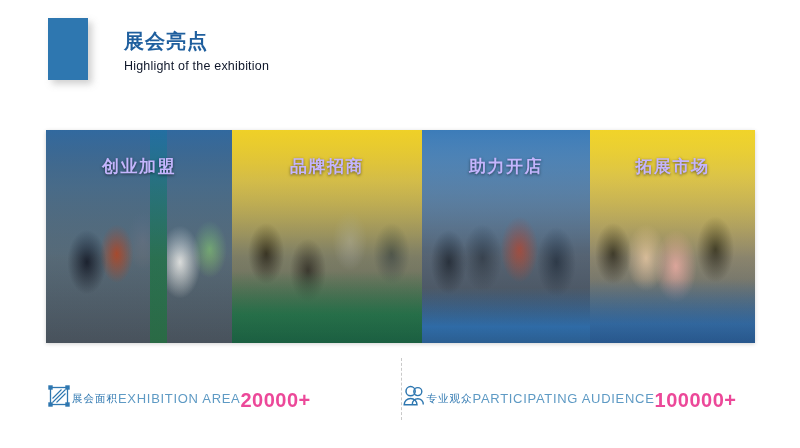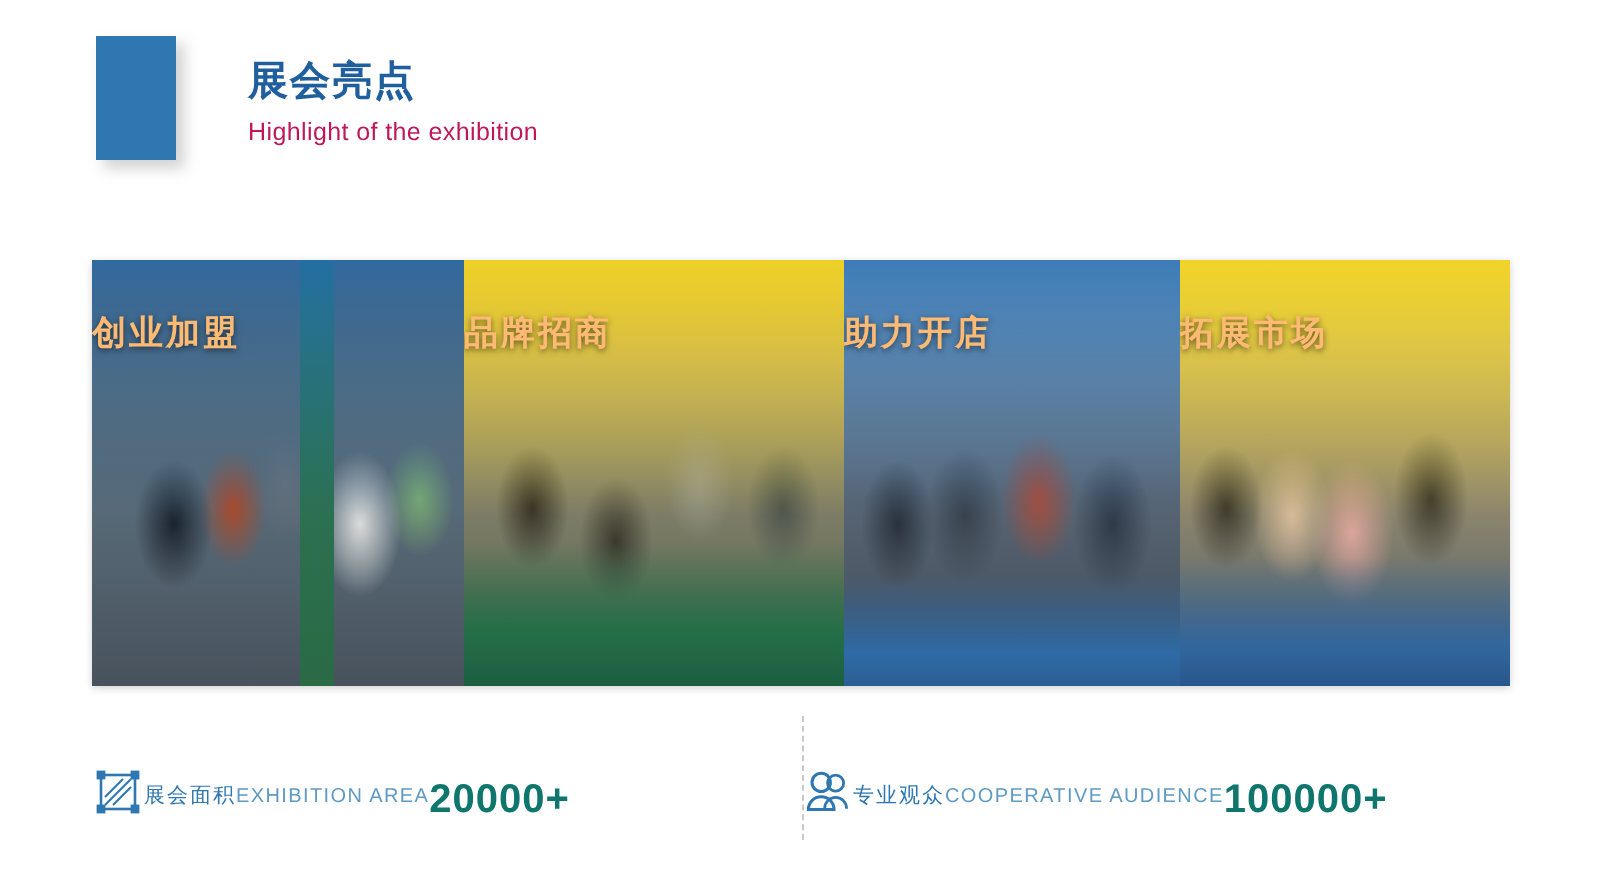--- a/index.html
+++ b/index.html
@@ -18,37 +18,37 @@
     position:absolute;left:48px;top:18px;width:40px;height:62px;
     background:#2E77B0;
     box-shadow:4px 4px 7px rgba(120,120,120,.35);
   }
   .hdr-text{position:absolute;left:124px;top:28px;}
   .hdr-cn{
     font-size:20px;font-weight:bold;color:#1F5F9E;letter-spacing:1px;
     line-height:26px;margin:0;
   }
   .hdr-en{
-    font-size:12.5px;color:#be185d;letter-spacing:.2px;
+    font-size:12.5px;color:#0f172a;letter-spacing:.2px;
     line-height:17px;margin:4px 0 0 0;font-weight:normal;
   }
 
   
   .banner{
     position:absolute;left:46px;top:130px;width:709px;height:213px;
     display:flex;overflow:hidden;
     box-shadow:0 1px 4px rgba(0,0,0,.18);
     background:#555;
   }
   .panel{position:relative;overflow:hidden;}
   .panel .photo{position:absolute;inset:0;}
   .panel .tint{position:absolute;inset:0;}
   .panel .plabel{
-    position:absolute;top:25px;left:0;right:0;text-align:left;
-    color:#fdba74;font-size:17px;font-weight:bold;letter-spacing:1.5px;
+    position:absolute;top:25px;left:0;right:0;text-align:center;
+    color:#c4b5fd;font-size:17px;font-weight:bold;letter-spacing:1.5px;
     text-shadow:0 1px 3px rgba(0,0,0,.55);
     z-index:4;
   }
 
   
   .p1 .photo{
     background:
       radial-gradient(ellipse 28px 46px at 22% 62%, #1b1c24 0%, #1b1c2400 70%),
       radial-gradient(ellipse 24px 42px at 38% 58%, #b5461f 0%, #b5461f00 70%),
       radial-gradient(ellipse 22px 40px at 52% 52%, #6d6f74 0%, #6d6f7400 72%),
@@ -108,22 +108,22 @@
   .stat{
     flex:1;position:relative;display:flex;flex-direction:row;
     align-items:center;justify-content:flex-start;
   }
   .stat + .stat::before{
     content:"";position:absolute;left:0;top:6px;width:0;height:62px;
     border-left:1px dashed #c9c9c9;
   }
   .stat .ico{height:26px;display:flex;align-items:center;justify-content:center;margin-bottom:4px;}
   .stat .cn{font-size:10.5px;color:#2E77B0;letter-spacing:1px;line-height:14px;}
-  .stat .en{font-size:10px;color:#5E9AC4;letter-spacing:.7px;line-height:12px;margin-top:1px;text-align:right;}
-  .stat .num{font-size:20px;font-weight:bold;color:#0f766e;letter-spacing:.5px;line-height:26px;margin-top:3px;}
+  .stat .en{font-size:13px;color:#5E9AC4;letter-spacing:.7px;line-height:12px;margin-top:1px;text-align:right;}
+  .stat .num{font-size:20px;font-weight:bold;color:#ec4899;letter-spacing:.5px;line-height:26px;margin-top:3px;}
 </style>
 </head>
 <body>
 
 <div class="slide">
 
   <div class="header">
     <div class="hdr-bar"></div>
     <div class="hdr-text">
       <div class="hdr-cn">展会亮点</div>
@@ -182,20 +182,20 @@
     <div class="stat">
       <div class="ico">
         <svg width="26" height="26" viewBox="0 0 26 26" aria-hidden="true">
           <circle cx="16.8" cy="8.6" r="4" fill="none" stroke="#2E77B0" stroke-width="1.4"></circle>
           <path d="M11.3 21.4c0-3.3 2.5-5.7 5.5-5.7s5.5 2.4 5.5 5.7" fill="none" stroke="#2E77B0" stroke-width="1.4"></path>
           <circle cx="9.6" cy="8.2" r="4.6" fill="none" stroke="#2E77B0" stroke-width="1.5"></circle>
           <path d="M3.2 21.8c0-3.7 2.9-6.4 6.4-6.4s6.4 2.7 6.4 6.4z" fill="none" stroke="#2E77B0" stroke-width="1.5"></path>
         </svg>
       </div>
       <div class="cn">专业观众</div>
-      <div class="en">COOPERATIVE AUDIENCE</div>
+      <div class="en">PARTICIPATING AUDIENCE</div>
       <div class="num">100000+</div>
     </div>
 
 
 
   </div>
 </div>
 
 </body></html>

